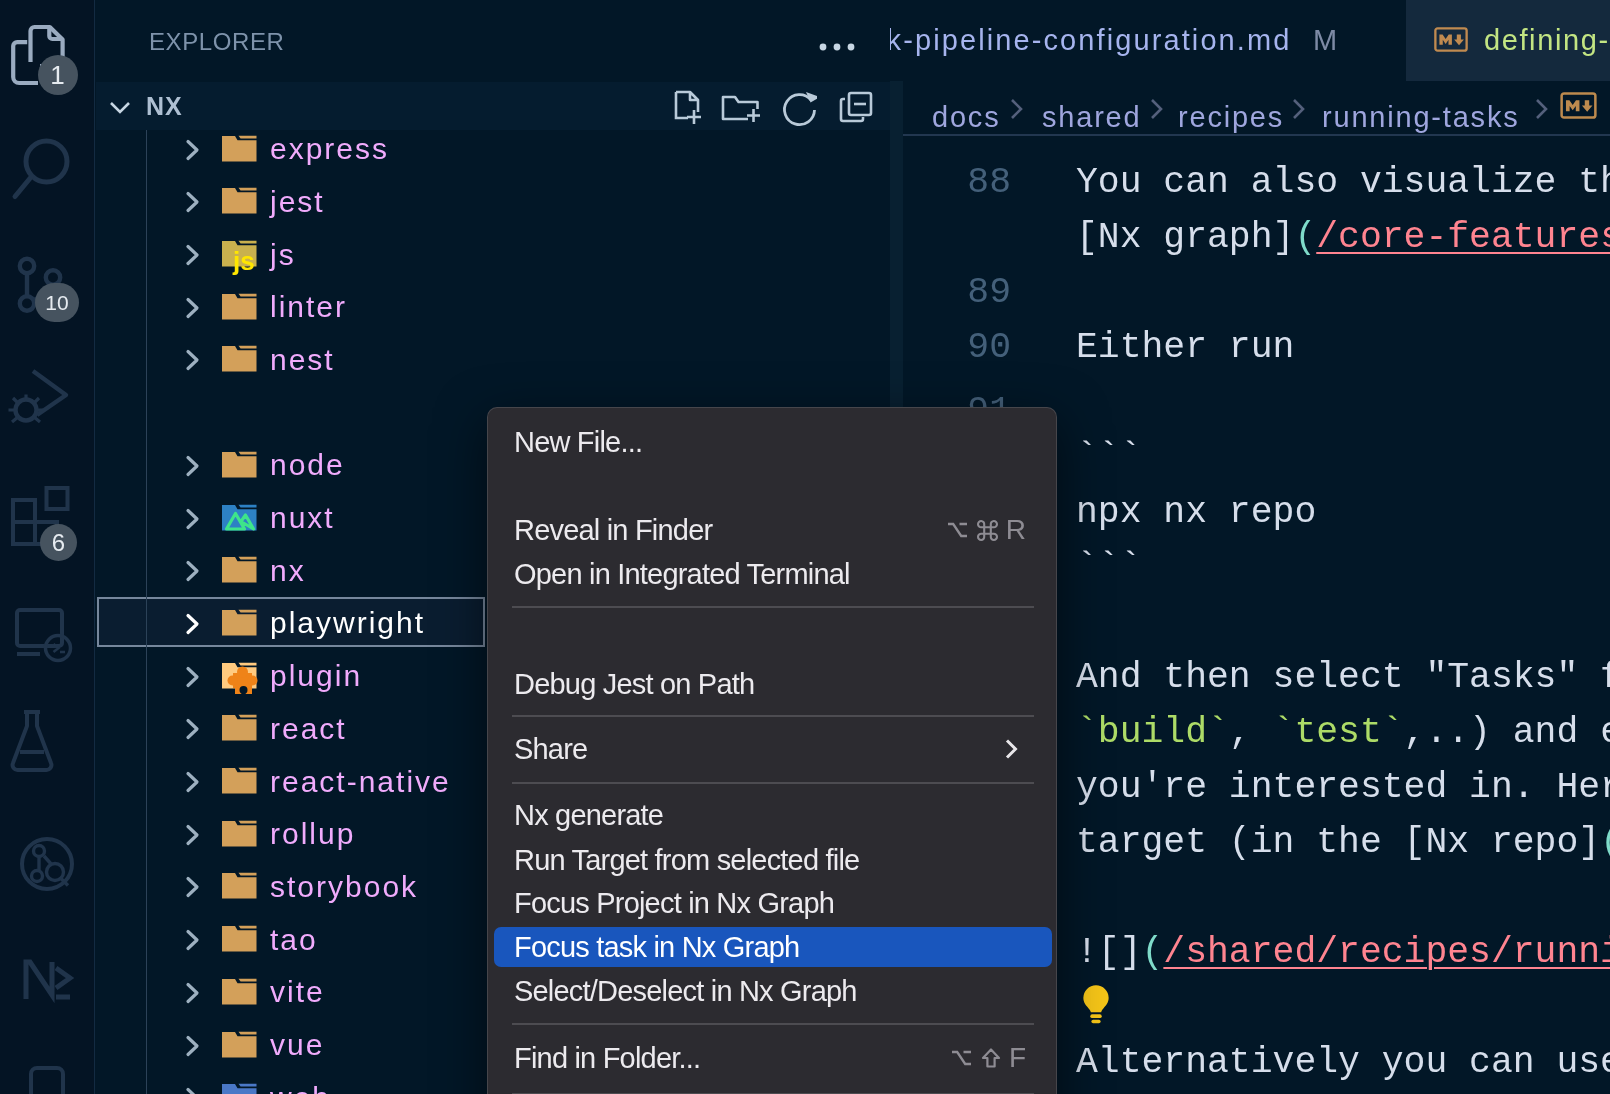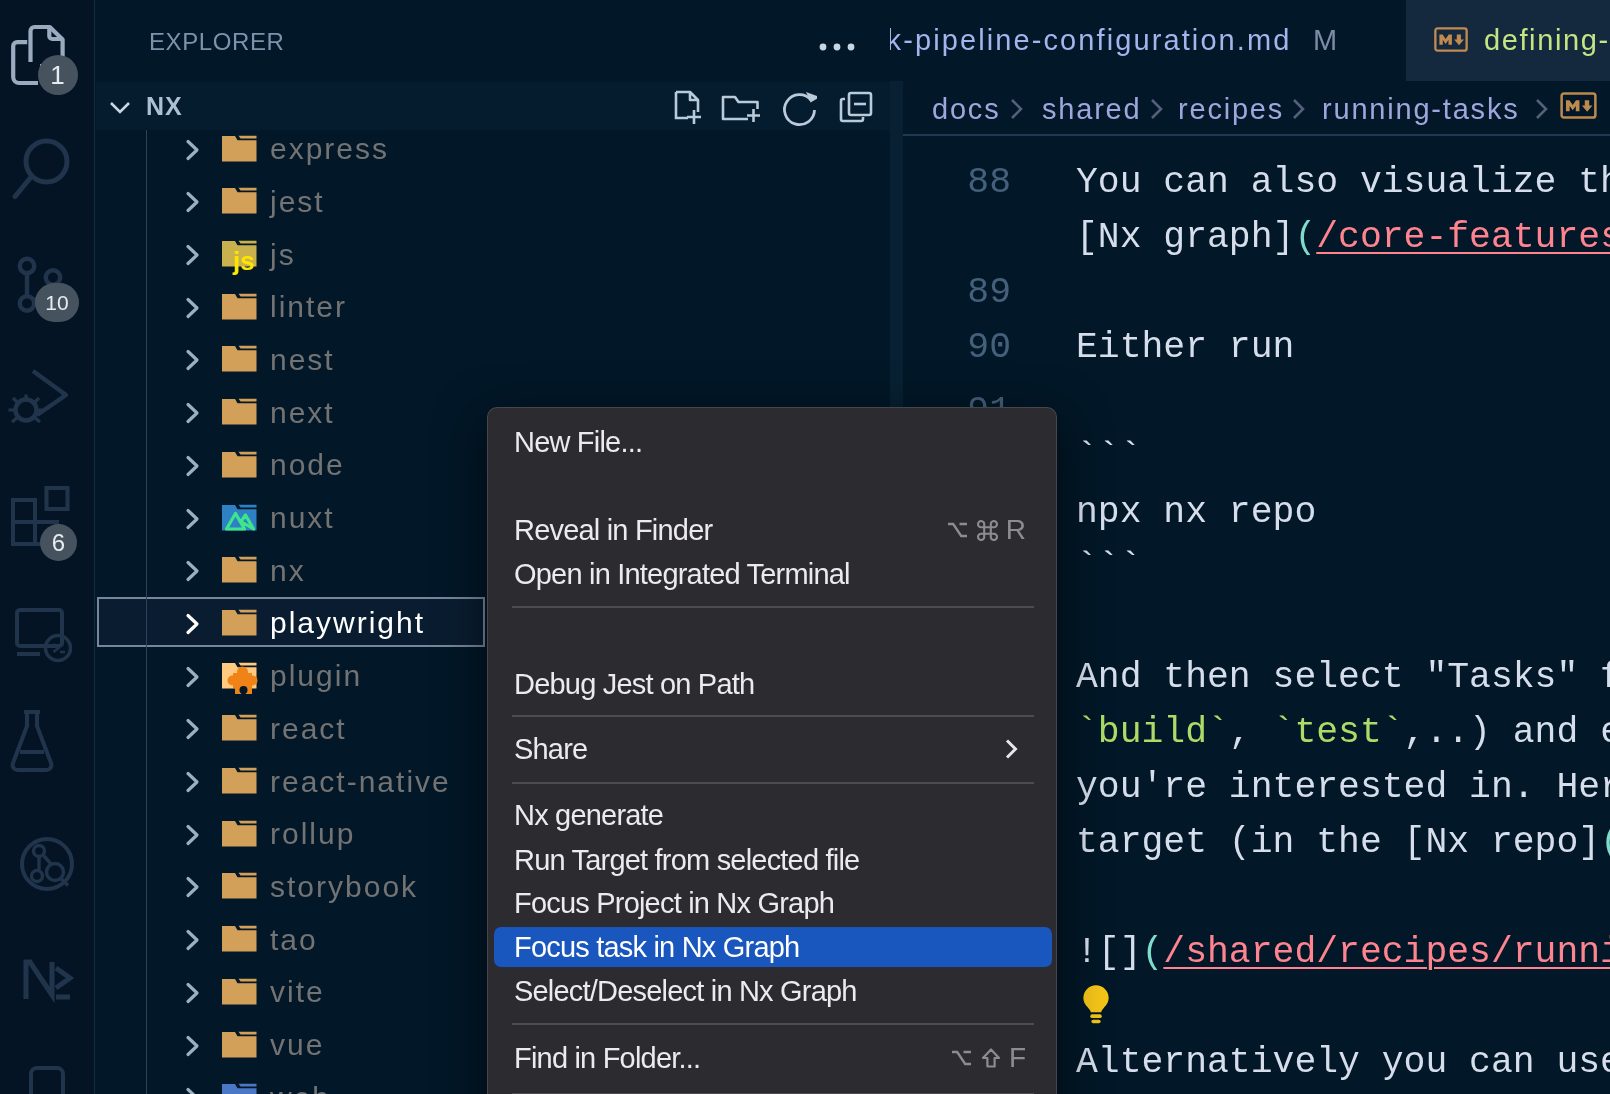--- a/index.html
+++ b/index.html
@@ -6,38 +6,38 @@
 .abs{position:absolute;}
 #activity{position:absolute;left:0;top:0;width:95px;height:1094px;background:#041424;border-right:1px solid #132b42;}
 .badge{position:absolute;background:#46535f;color:#e6ebf0;display:flex;align-items:center;justify-content:center;border-radius:50%;}
 #sidebar{position:absolute;left:96px;top:0;width:794px;height:1094px;background:#021727;}
 #expl{position:absolute;left:53px;top:28px;font-size:24px;letter-spacing:0.6px;color:#7e93ab;}
 #dots{position:absolute;left:722px;top:38px;}
 #tree{position:absolute;left:0;top:0;width:794px;height:1094px;}
 .row{position:absolute;left:0;width:794px;height:53px;}
 .row .chev{position:absolute;left:83px;top:14px;}
 .row .fico{position:absolute;left:125px;top:11px;}
-.row .lbl{position:absolute;left:174px;top:50%;transform:translateY(-50%);font-size:30px;letter-spacing:2px;color:#737373;}
+.row .lbl{position:absolute;left:174px;top:50%;transform:translateY(-50%);font-size:30px;letter-spacing:2px;color:#f0abfc;}
 .row.sel{}
 .selrect{position:absolute;left:1px;width:388px;height:50px;background:#0a1d30;border:2px solid #76879c;}
 .row.sel .lbl{color:#ffffff;}
 #guide{position:absolute;left:50px;top:130px;width:1px;height:964px;background:#2c4258;}
 #nxhead{position:absolute;left:0;top:82px;width:794px;height:48px;background:#051c2f;}
 #nxhead .nx{position:absolute;left:50px;top:10px;font-size:25px;font-weight:bold;letter-spacing:1px;color:#aebfd2;}
 .hicon{position:absolute;top:90px;}
 #editor{position:absolute;left:890px;top:0;width:720px;height:1094px;background:#021727;}
 #tabbar{position:absolute;left:0;top:0;width:720px;height:81px;background:#021727;overflow:hidden;}
 #tab1{position:absolute;left:0;top:0;width:515px;height:81px;background:#021727;}
 #tab1 .t{position:absolute;left:-2px;top:24px;font-size:29px;letter-spacing:2.1px;color:#a6b4ee;white-space:nowrap;}
 #tab1 .m{position:absolute;left:423px;top:24px;font-size:29px;letter-spacing:1px;color:#7d8aa5;}
 #tab2{position:absolute;left:516px;top:0;width:204px;height:81px;background:#14293d;}
 #tab2 .ti{position:absolute;left:28px;top:27px;}
 #tab2 .t{position:absolute;left:78px;top:24px;font-size:29px;letter-spacing:1.6px;color:#c3e583;white-space:nowrap;}
 #crumbs{position:absolute;left:0;top:81px;width:720px;height:52px;background:#021727;}
-.bc{position:absolute;top:12px;font-size:29px;letter-spacing:1.8px;color:#9fa6de;white-space:nowrap;}
+.bc{position:absolute;top:20px;font-size:29px;letter-spacing:1.8px;color:#9fa6de;white-space:nowrap;}
 .bsep{position:absolute;top:15px;}
 #hline{position:absolute;left:0;top:134px;width:720px;height:2px;background:#223750;}
 #strip{position:absolute;left:0;top:81px;width:13px;height:1013px;background:#082031;}
 .ln{position:absolute;left:35px;width:86px;height:55px;line-height:55px;text-align:right;font-family:"Liberation Mono",monospace;font-size:36.4px;color:#44607a;}
 .cl{position:absolute;left:186px;height:55px;line-height:55px;font-family:"Liberation Mono",monospace;font-size:36.4px;color:#d6deeb;white-space:pre;}
 .cl .g{color:#addb67;}
 .cl .t{color:#7fdbca;}
 .cl .p{color:#ff8490;text-decoration:underline;text-decoration-thickness:2px;text-underline-offset:5px;}
 #menu{position:absolute;left:487px;top:407px;width:570px;height:760px;background:#2c2b30;border:1px solid rgba(120,120,125,0.35);border-radius:10px;box-shadow:0 14px 50px rgba(0,0,0,0.55);}
 .mi{position:absolute;left:26px;height:44px;line-height:44px;font-size:29px;color:#eceaee;letter-spacing:-0.8px;white-space:nowrap;}
@@ -166,30 +166,20 @@
       </div>
 <div class="row" style="top:333.4px">
         <svg class="chev" width="26" height="26" viewBox="0 0 26 26">
           <path d="M9 4.5l9 8.5-9 8.5" fill="none" stroke="#9db0c0" stroke-width="3.2" stroke-linecap="round" stroke-linejoin="round"></path>
         </svg>
         <span class="fico"><svg width="37" height="34" viewBox="0 0 37 34" style="overflow:visible">
             <path fill="#d3a05a" d="M1 2 H14 L16.5 6.2 H35.5 V27.5 H1 Z"></path>
             <path fill="#d3a05a" d="M17.5 1.8 H35.5 V4.6 H19.6 Z"></path>
           </svg></span>
         <span class="lbl">nest</span>
-      </div>
-<div class="row" style="top:386.1px">
-        <svg class="chev" width="26" height="26" viewBox="0 0 26 26">
-          <path d="M9 4.5l9 8.5-9 8.5" fill="none" stroke="#9db0c0" stroke-width="3.2" stroke-linecap="round" stroke-linejoin="round"></path>
-        </svg>
-        <span class="fico"><svg width="37" height="34" viewBox="0 0 37 34" style="overflow:visible">
-            <path fill="#d3a05a" d="M1 2 H14 L16.5 6.2 H35.5 V27.5 H1 Z"></path>
-            <path fill="#d3a05a" d="M17.5 1.8 H35.5 V4.6 H19.6 Z"></path>
-          </svg></span>
-        <span class="lbl">next</span>
       </div>
 <div class="row" style="top:438.8px">
         <svg class="chev" width="26" height="26" viewBox="0 0 26 26">
           <path d="M9 4.5l9 8.5-9 8.5" fill="none" stroke="#9db0c0" stroke-width="3.2" stroke-linecap="round" stroke-linejoin="round"></path>
         </svg>
         <span class="fico"><svg width="37" height="34" viewBox="0 0 37 34" style="overflow:visible">
             <path fill="#d3a05a" d="M1 2 H14 L16.5 6.2 H35.5 V27.5 H1 Z"></path>
             <path fill="#d3a05a" d="M17.5 1.8 H35.5 V4.6 H19.6 Z"></path>
           </svg></span>
         <span class="lbl">node</span>

